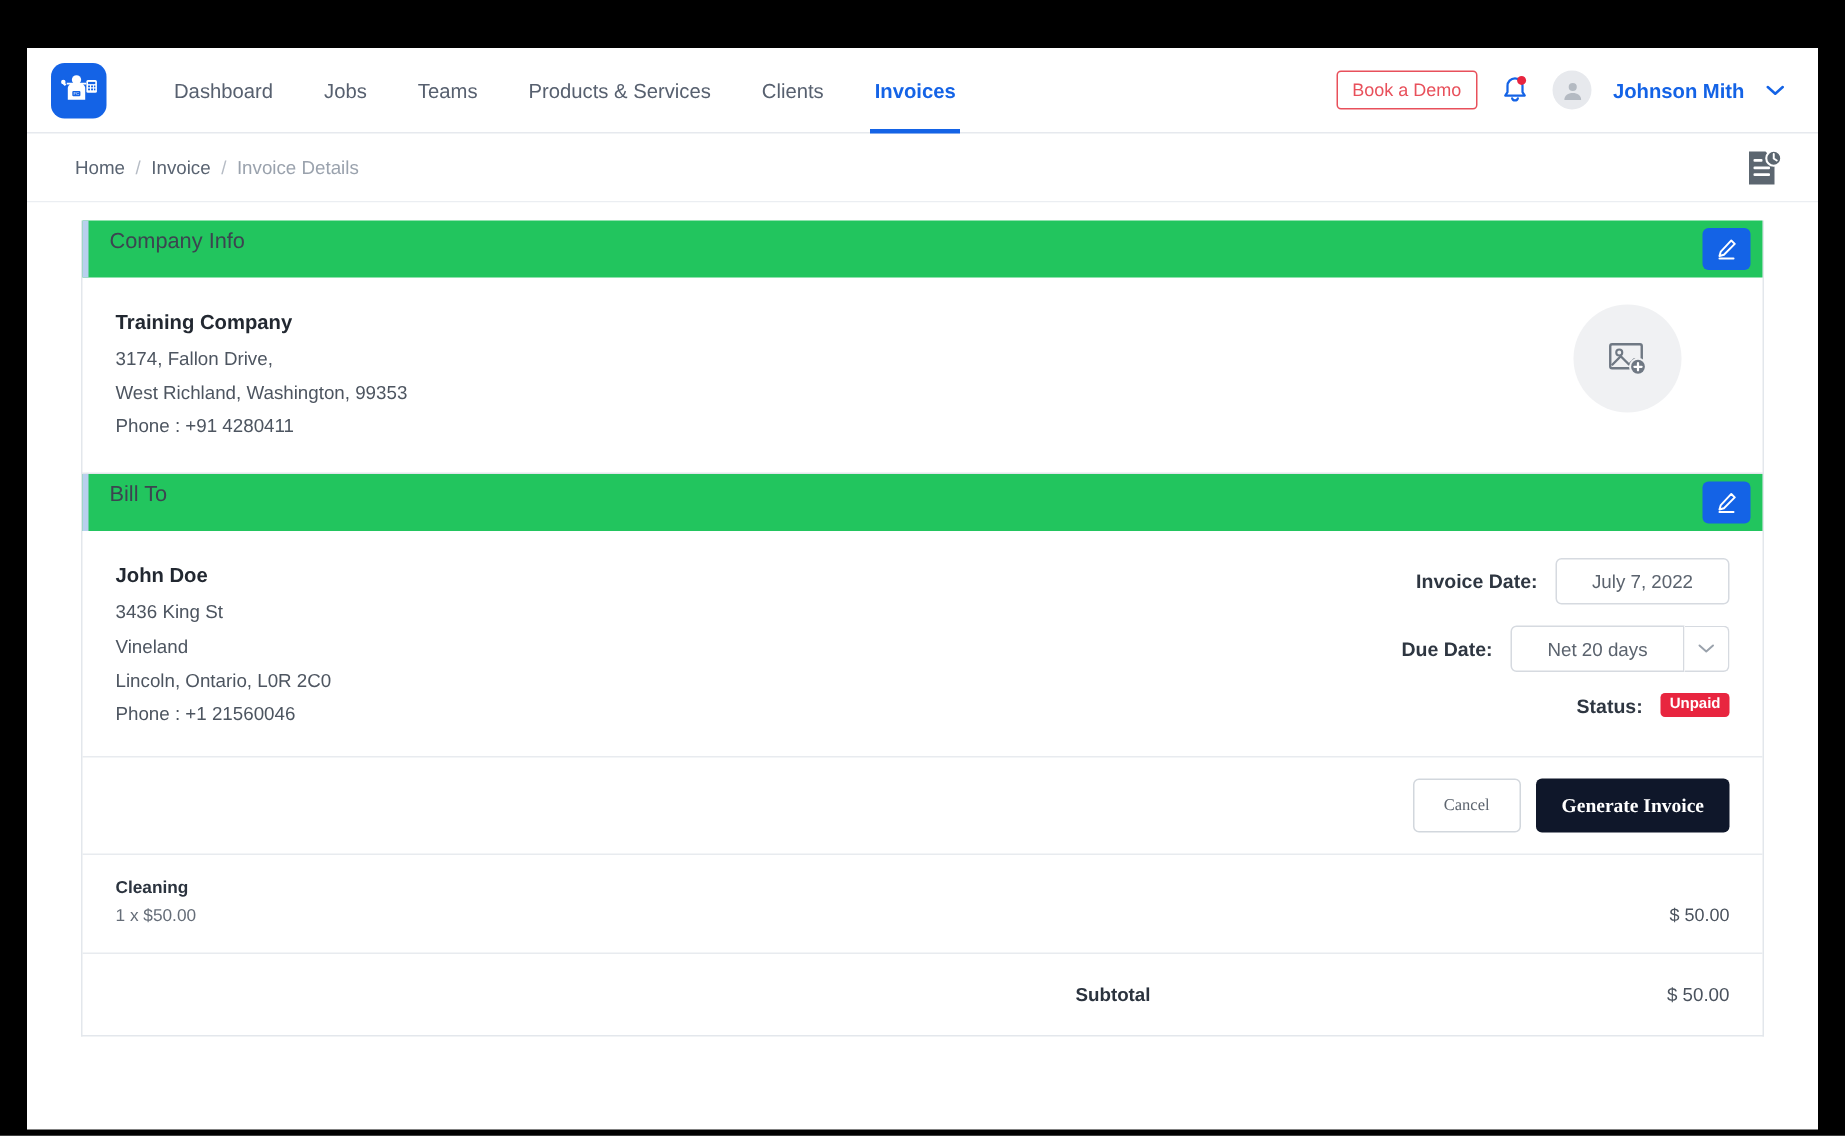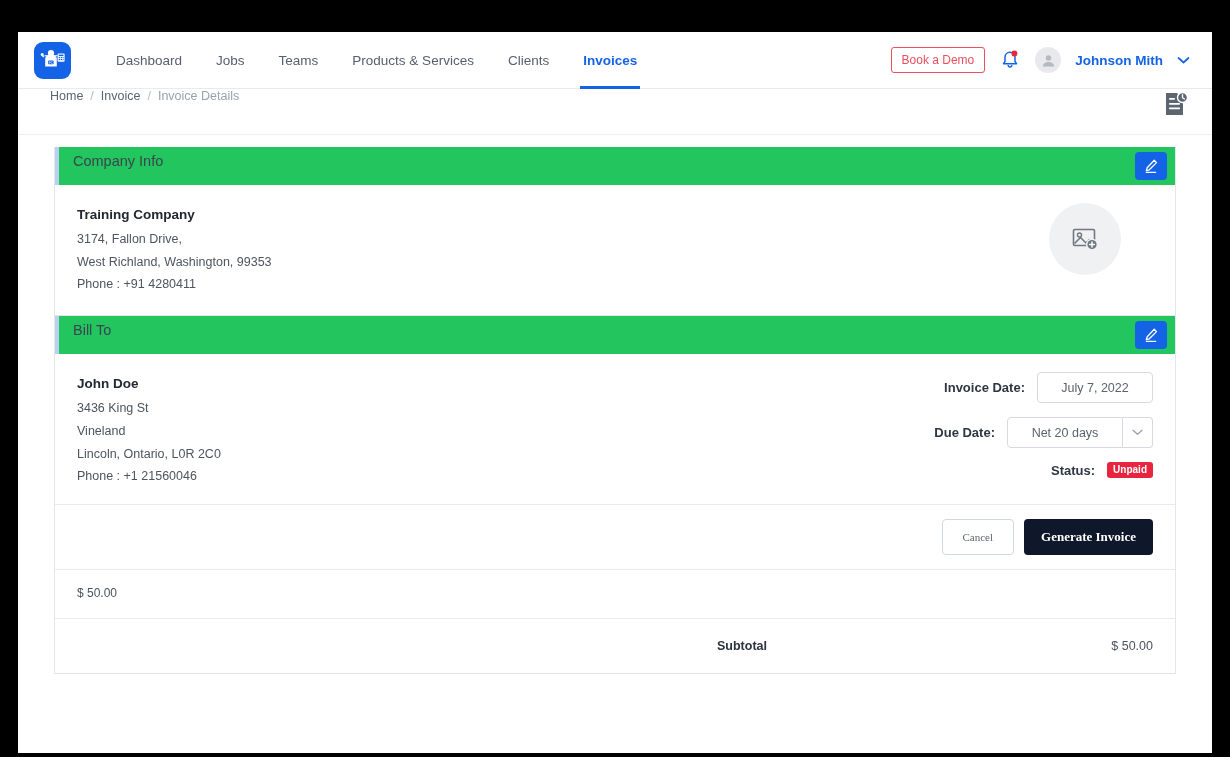--- a/index.html
+++ b/index.html
@@ -91,20 +91,21 @@
     display: flex; align-items: center; justify-content: center;
     flex: 0 0 auto;
   }
 
   .user-name { font-size: 13.5px; color: #1463e6; font-weight: 600; white-space: nowrap; }
 
   
   .crumbbar {
     height: 46px;
     display: flex;
+    align-items: center;
     padding: 0 22px 0 32px;
     border-bottom: 1px solid #ebeef2;
     background: #fff;
   }
   .crumb { font-size: 12.5px; color: #5a6472; }
   .crumb.last { color: #9aa2ad; }
   .crumb-sep { font-size: 12.5px; color: #b6bcc5; margin: 0 7px; }
 
   .hist-icon { margin-left: auto; position: relative; width: 30px; height: 30px; cursor: pointer; }
 
@@ -446,20 +447,24 @@
 
         </div>
       </div>
 
       <div class="btn-row">
         <button class="btn-cancel">Cancel</button>
         <button class="btn-primary">Generate Invoice</button>
       </div>
 
       <div class="item-row">
+        <div class="item-left">
+          <div class="item-name">Cleaning</div>
+          <div class="item-qty">1 x $50.00</div>
+        </div>
         <div class="item-amt">$ 50.00</div>
       </div>
 
       <div class="total-row">
         <div class="total-label">Subtotal</div>
         <div class="total-amt">$ 50.00</div>
       </div>
 
     </div>
   </div>

